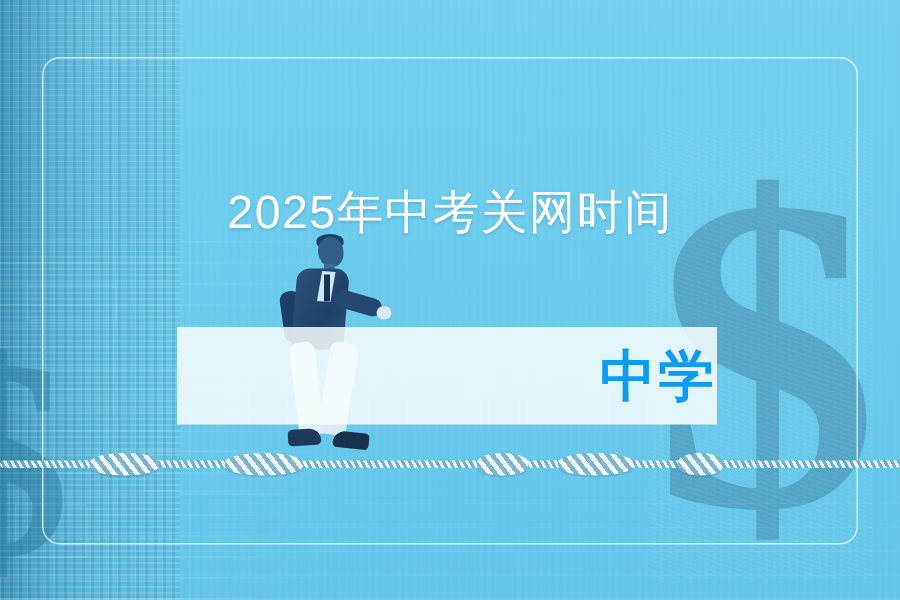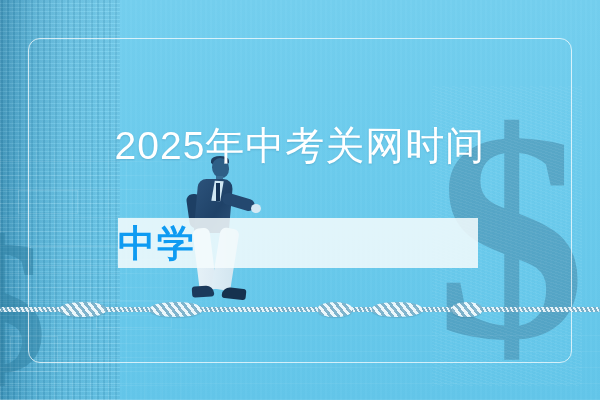--- a/index.html
+++ b/index.html
@@ -274,38 +274,38 @@
   }
 
   
   .title {
     position: absolute;
     left: 0;
     top: 124px;
     width: 600px;
     text-align: center;
     color: #ffffff;
-    font-size: 39px;
+    font-size: 31px;
     font-weight: 500;
     letter-spacing: 1px;
     line-height: 1.15;
     text-shadow: 0 1px 2px rgba(30,95,130,0.22);
   }
 
   
   .band {
     position: absolute;
     left: 118px;
     top: 218px;
     width: 360px;
-    height: 50px;
+    height: 65px;
     background: rgba(244,251,253,0.86);
     display: flex;
     align-items: center;
-    justify-content: flex-start;
+    justify-content: flex-end;
     box-shadow: 0 0 0 0 rgba(0,0,0,0);
   }
   .band-label {
     color: #0E9BF2;
     font-size: 37px;
     font-weight: bold;
     letter-spacing: 2px;
     line-height: 1;
   }
 

